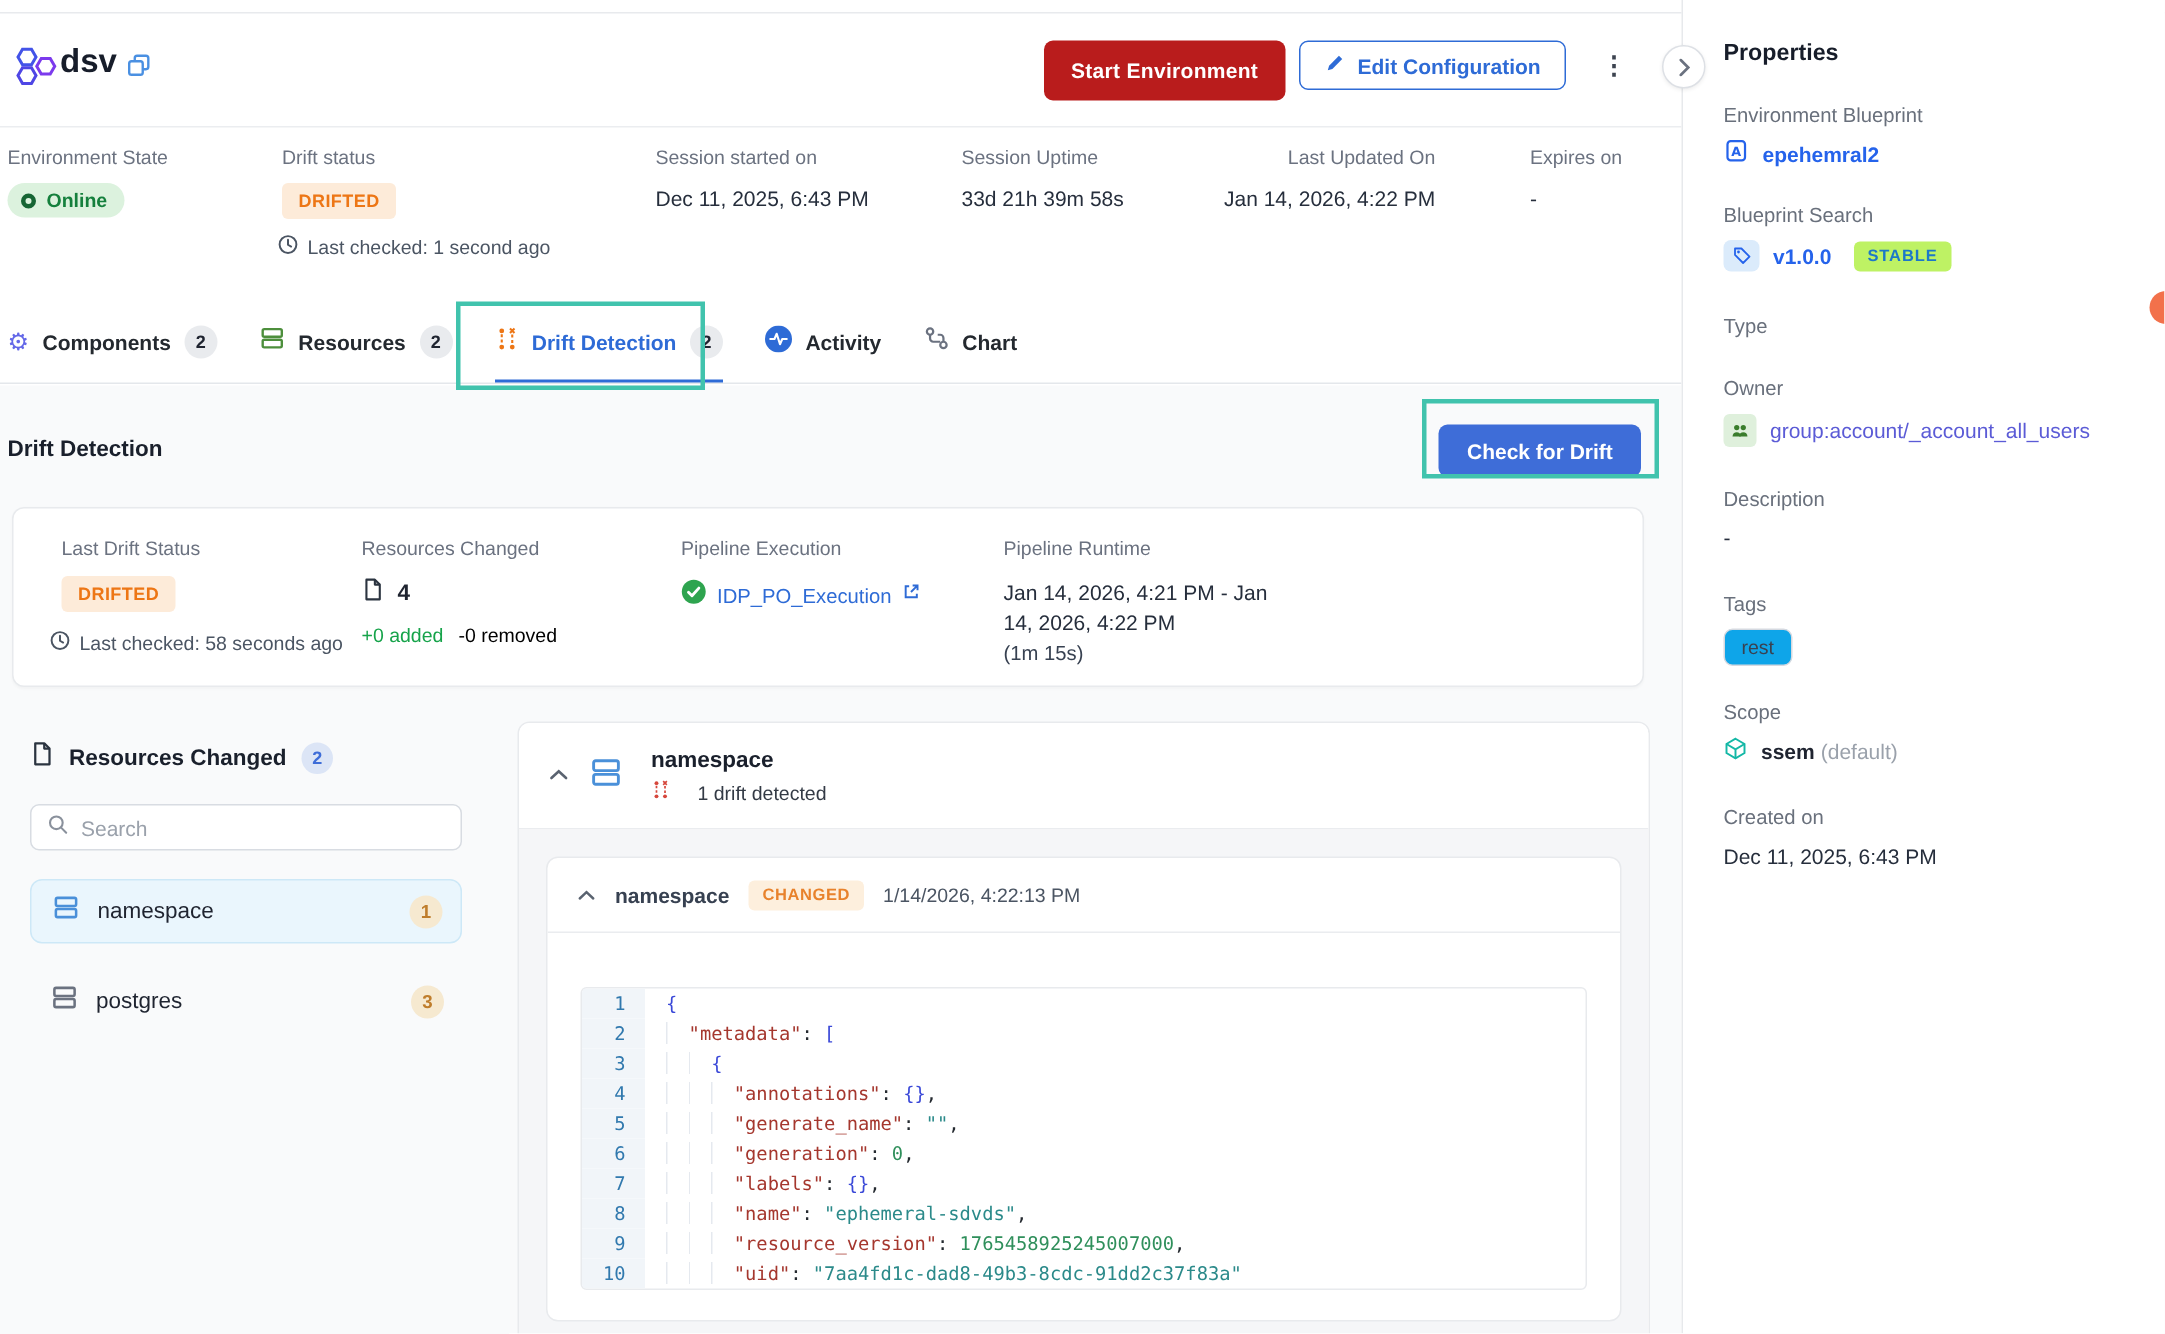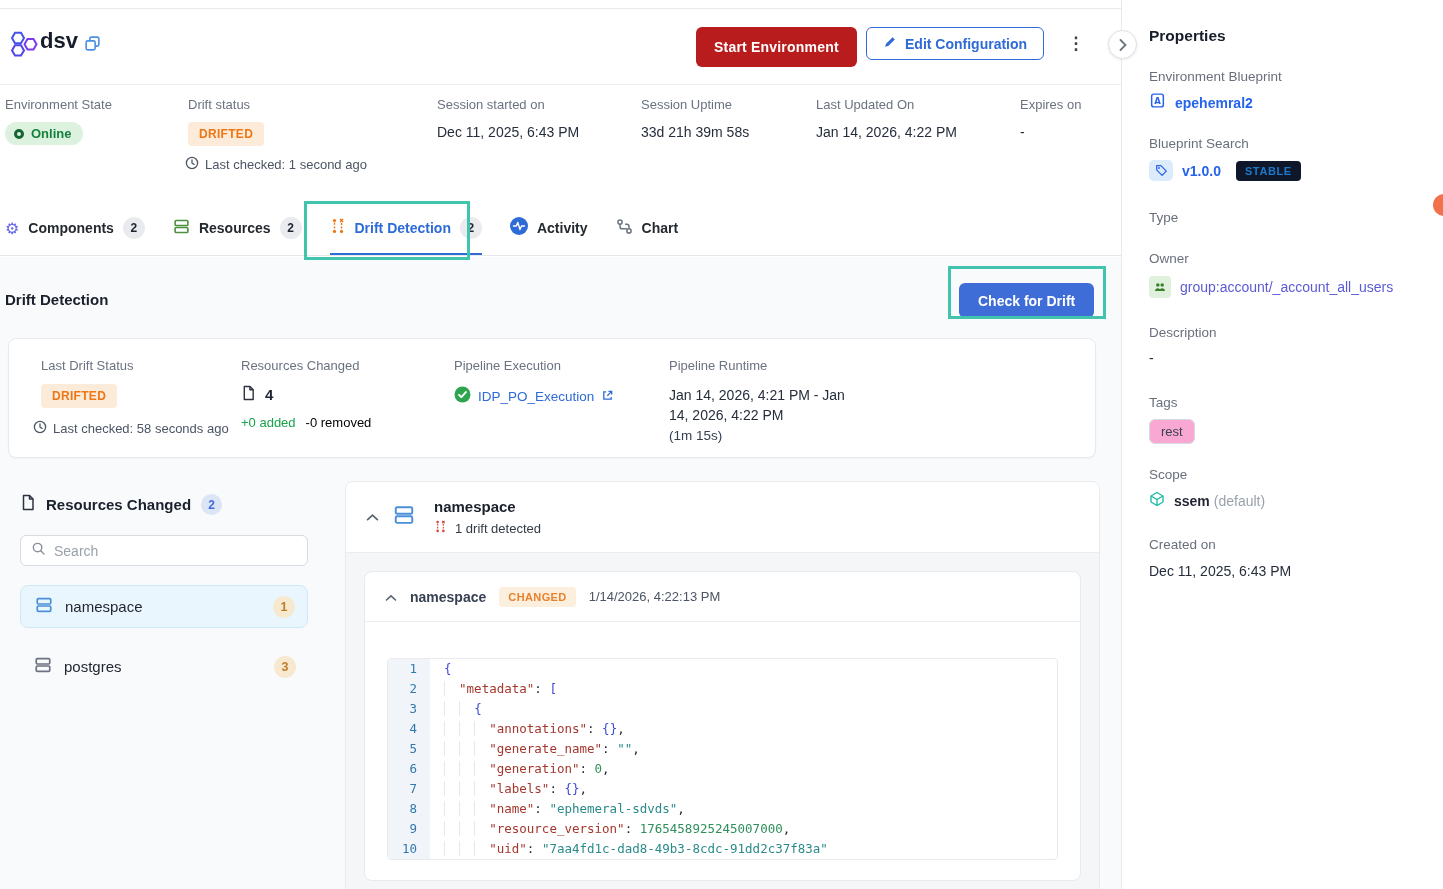--- a/index.html
+++ b/index.html
@@ -28,21 +28,21 @@
                   background:#fff; border:1px solid #dde0e5; box-shadow:0 1px 3px rgba(0,0,0,.08);
                   display:flex; align-items:center; justify-content:center; color:#6b7280;
                   font-size:15px; cursor:pointer; z-index:5; }
 
   .divider1 { position:absolute; left:0; top:76px; width:100%; height:1px; background:#ebedf0; }
 
   .sfield { position:absolute; top:89px; }
   .sfield .lbl { font-size:13px; color:#6b7280; }
   .sfield .val { margin-top:12px; font-size:14px; color:#262e3c; }
   .f0 { left:5px; } .f1 { left:188px; } .f2 { left:437px; } .f3 { left:641px; }
-  .f4 { left:816px; } .f5 { left:1020px; }
+  .f4 { left:816px;text-align:right; } .f5 { left:1020px; }
 
   .badge-online { display:inline-flex; align-items:center; gap:7px; margin-top:10px;
                   background:#dcf2de; color:#15803d; font-weight:700; font-size:13px;
                   padding:4px 12px 4px 9px; border-radius:12px; }
   .dot-online { width:10px; height:10px; border-radius:50%; border:3px solid #166534; background:#dcf2de; }
   .badge-drift { display:inline-block; margin-top:10px; background:#fdebd9; color:#ed7615;
                  font-weight:700; font-size:12px; padding:5px 11px; border-radius:4px; letter-spacing:.3px; }
   .lastchecked { position:absolute; left:185px; top:148px; display:flex; align-items:center; gap:6px;
                  font-size:13px; color:#4b5563; }
 
@@ -104,21 +104,21 @@
   .cnt-badge { width:22px; height:22px; border-radius:50%; background:#f6e9d0; color:#bf7d2c;
                font-size:12.5px; font-weight:600; display:flex; align-items:center; justify-content:center; }
 
   
   .detail-card { position:absolute; left:345px; top:224px; width:755px; height:430px; background:#fff;
                  border:1px solid #e8eaed; border-radius:8px 8px 0 0; overflow:hidden; }
   .detail-head { height:71px; display:flex; align-items:center; padding:0 20px; gap:14px;
                  border-bottom:1px solid #eaecef; background:#fff; }
   .detail-title-wrap { display:flex; flex-direction:column; gap:5px; margin-left:5px; }
   .detail-title { font-size:15px; font-weight:700; color:#1a202c; }
-  .detail-sub { display:flex; align-items:center; gap:8px; font-size:13px; color:#333a45; }
+  .detail-sub { display:flex; align-items:center; gap:18px; font-size:13px; color:#333a45; }
   .detail-body { background:#f5f6f8; height:100%; padding:18px; }
   .entry-card { background:#fff; border:1px solid #e8eaed; border-radius:8px; overflow:hidden; }
   .entry-head { height:50px; display:flex; align-items:center; gap:13px; padding:0 20px;
                 border-bottom:1px solid #eaecef; }
   .entry-name { font-size:14px; font-weight:600; color:#374151; }
   .badge-changed { background:#fdefdd; color:#e8822c; font-size:11px; font-weight:700; letter-spacing:.4px;
                    padding:4px 9px; border-radius:4px; }
   .entry-time { font-size:13px; color:#4b5563; }
   .entry-body { padding:20px 22px; }
   .actual-label { color:#e8752c; font-size:15px; font-weight:400; }
@@ -135,25 +135,25 @@
              border-left:1px solid #e7e9ec; }
   .sb { position:absolute; left:27px; }
   .sb-title { top:27px; font-size:15.5px; font-weight:700; color:#171d2a; }
   .sb-label { font-size:13.5px; color:#69707c; }
   .sb-value { font-size:14px; color:#262e3c; }
   .link-blue { color:#2563eb; font-weight:600; font-size:14px; cursor:pointer; }
   .link-purple { color:#5b5bd6; font-size:14px; cursor:pointer; }
   .iconrow { display:flex; align-items:center; gap:9px; }
   .tagicon-pill { width:24px; height:21px; background:#dbebfb; border-radius:5px; display:flex;
                   align-items:center; justify-content:center; }
-  .badge-stable { background:#0f172a; color:#1d78c9; font-size:11px; font-weight:700; letter-spacing:.6px;
+  .badge-stable { background:#bef264; color:#1d78c9; font-size:11px; font-weight:700; letter-spacing:.6px;
                   padding:4px 9px; border-radius:4px; margin-left:6px; }
   .owner-iconbox { width:22px; height:22px; background:#dff0dc; border-radius:4px; display:flex;
                    align-items:center; justify-content:center; }
-  .tag-pill { display:inline-block; border:1px solid #d5d9e0; border-radius:6px; background:#f9a8d4;
+  .tag-pill { display:inline-block; border:1px solid #d5d9e0; border-radius:6px; background:#0ea5e9;
               padding:4px 11px; font-size:13px; color:#3a4150; }
   .scope-name { font-weight:700; color:#1f2430; font-size:14px; }
   .scope-suffix { color:#9aa1ab; font-size:14px; margin-left:4px; }
 
   .orange-bubble { position:absolute; left:1433px; top:194px; width:22px; height:22px; border-radius:50%;
                    background:#f2714b; z-index:9; }
 </style>
 </head>
 <body>
 

